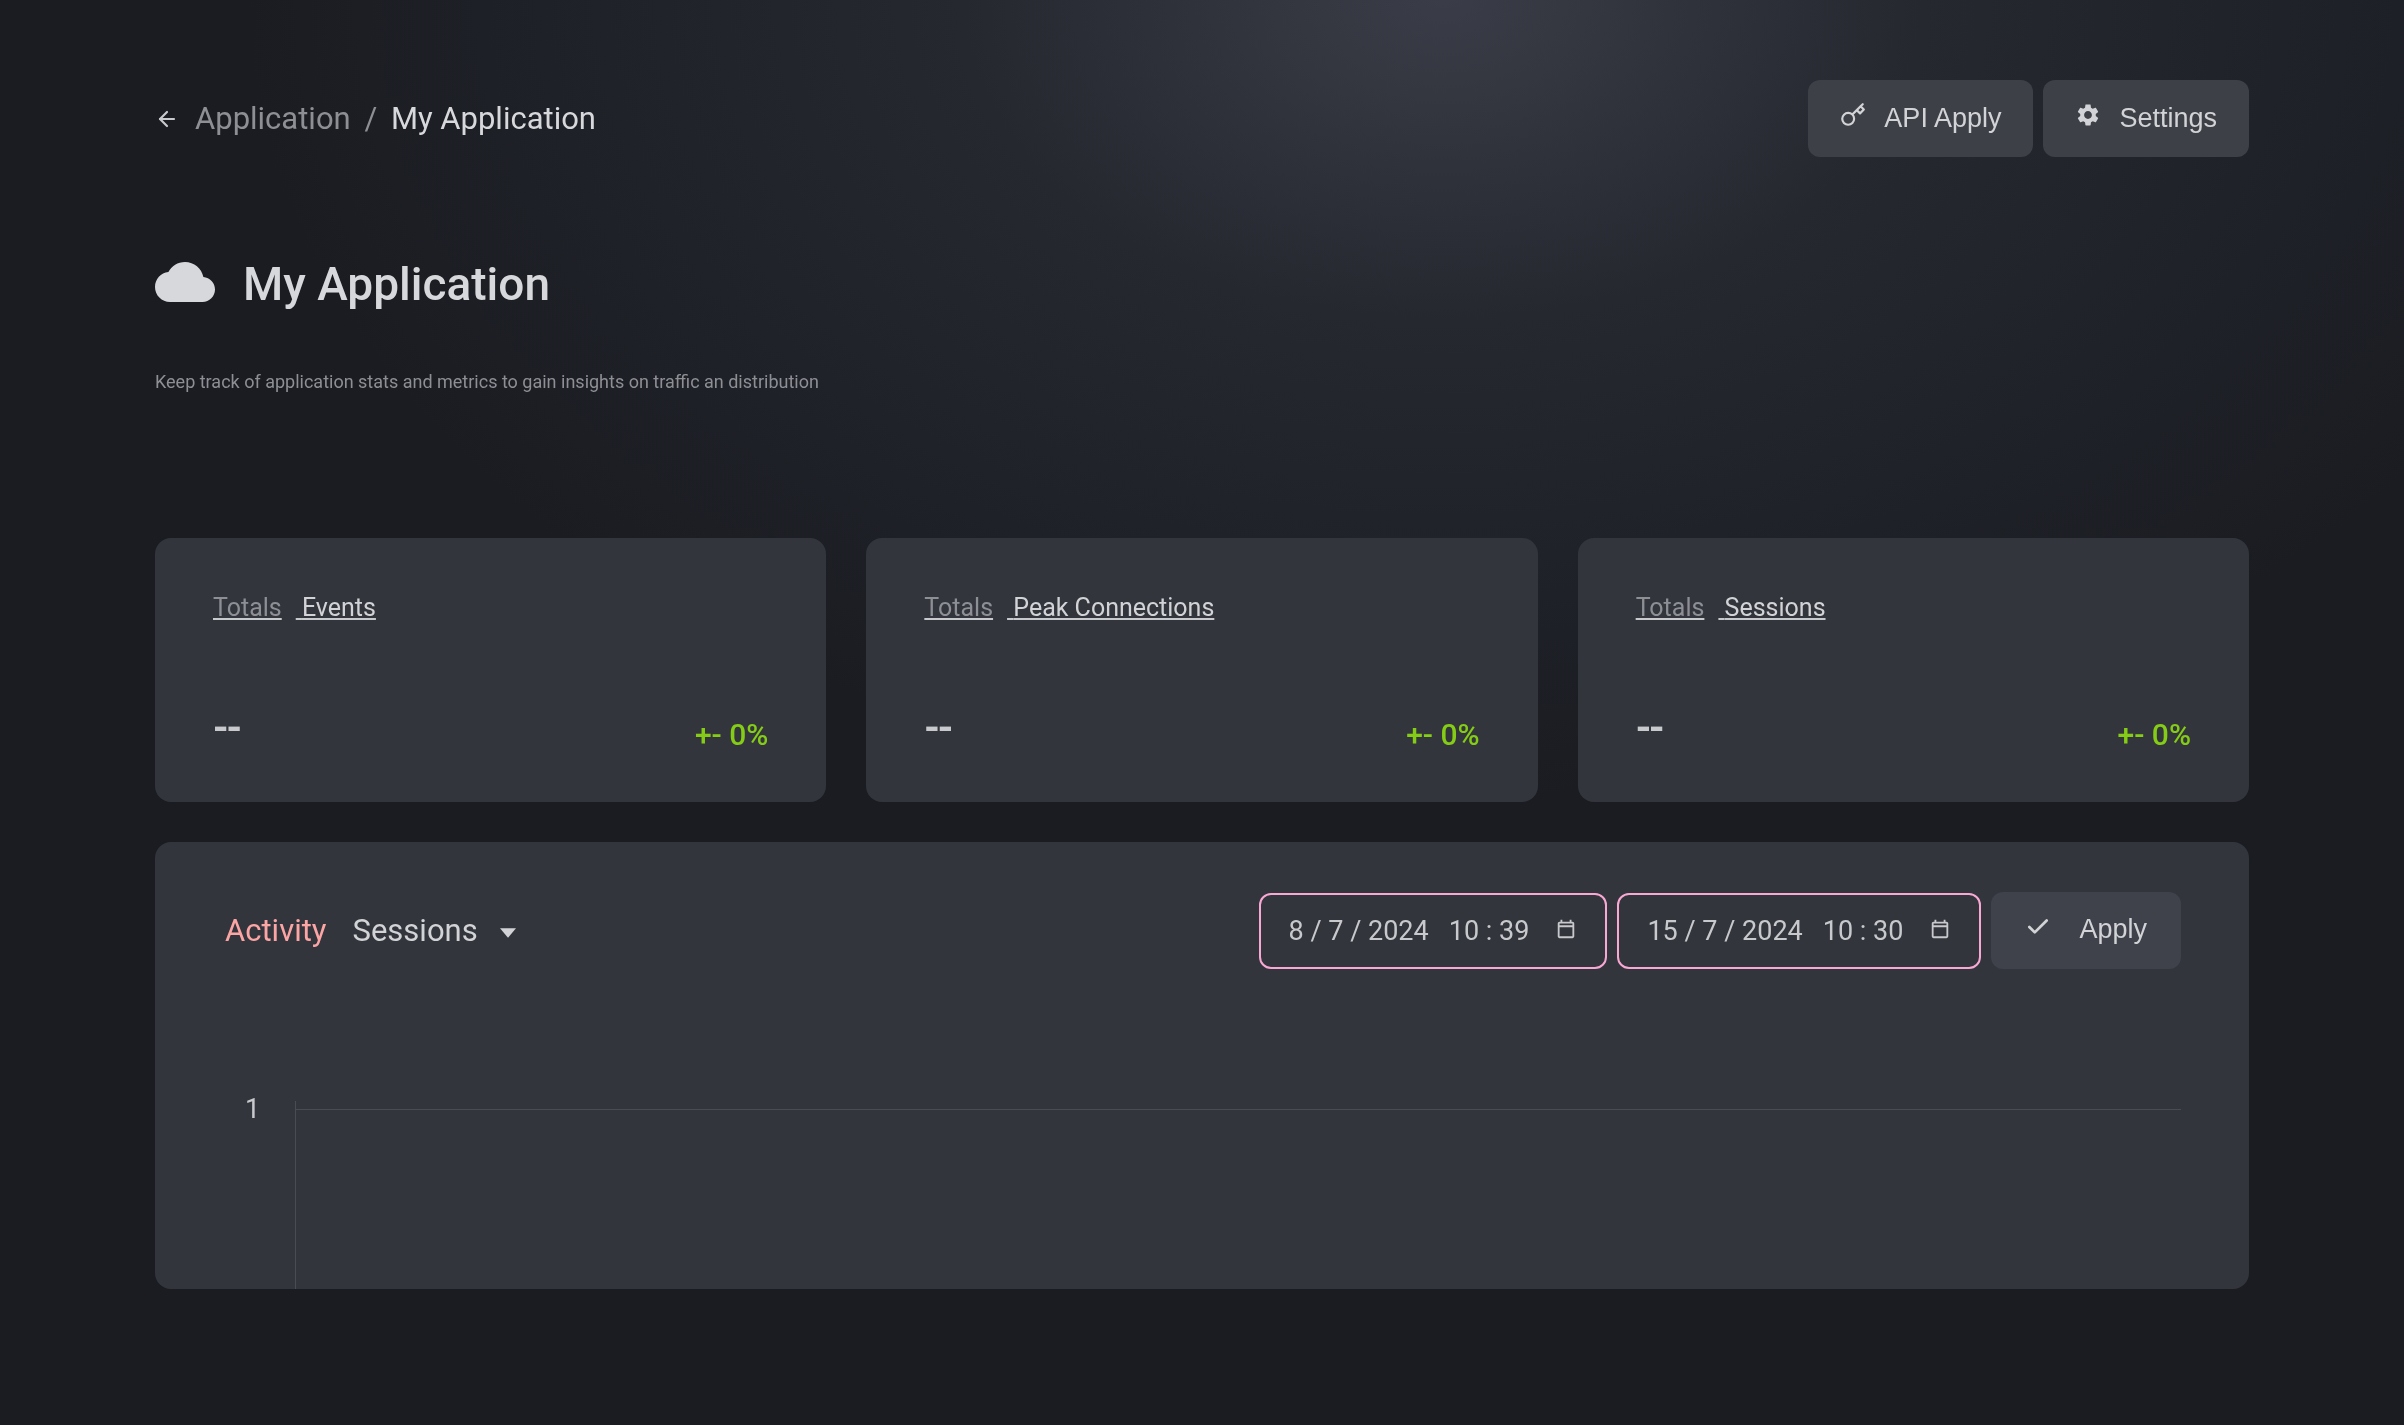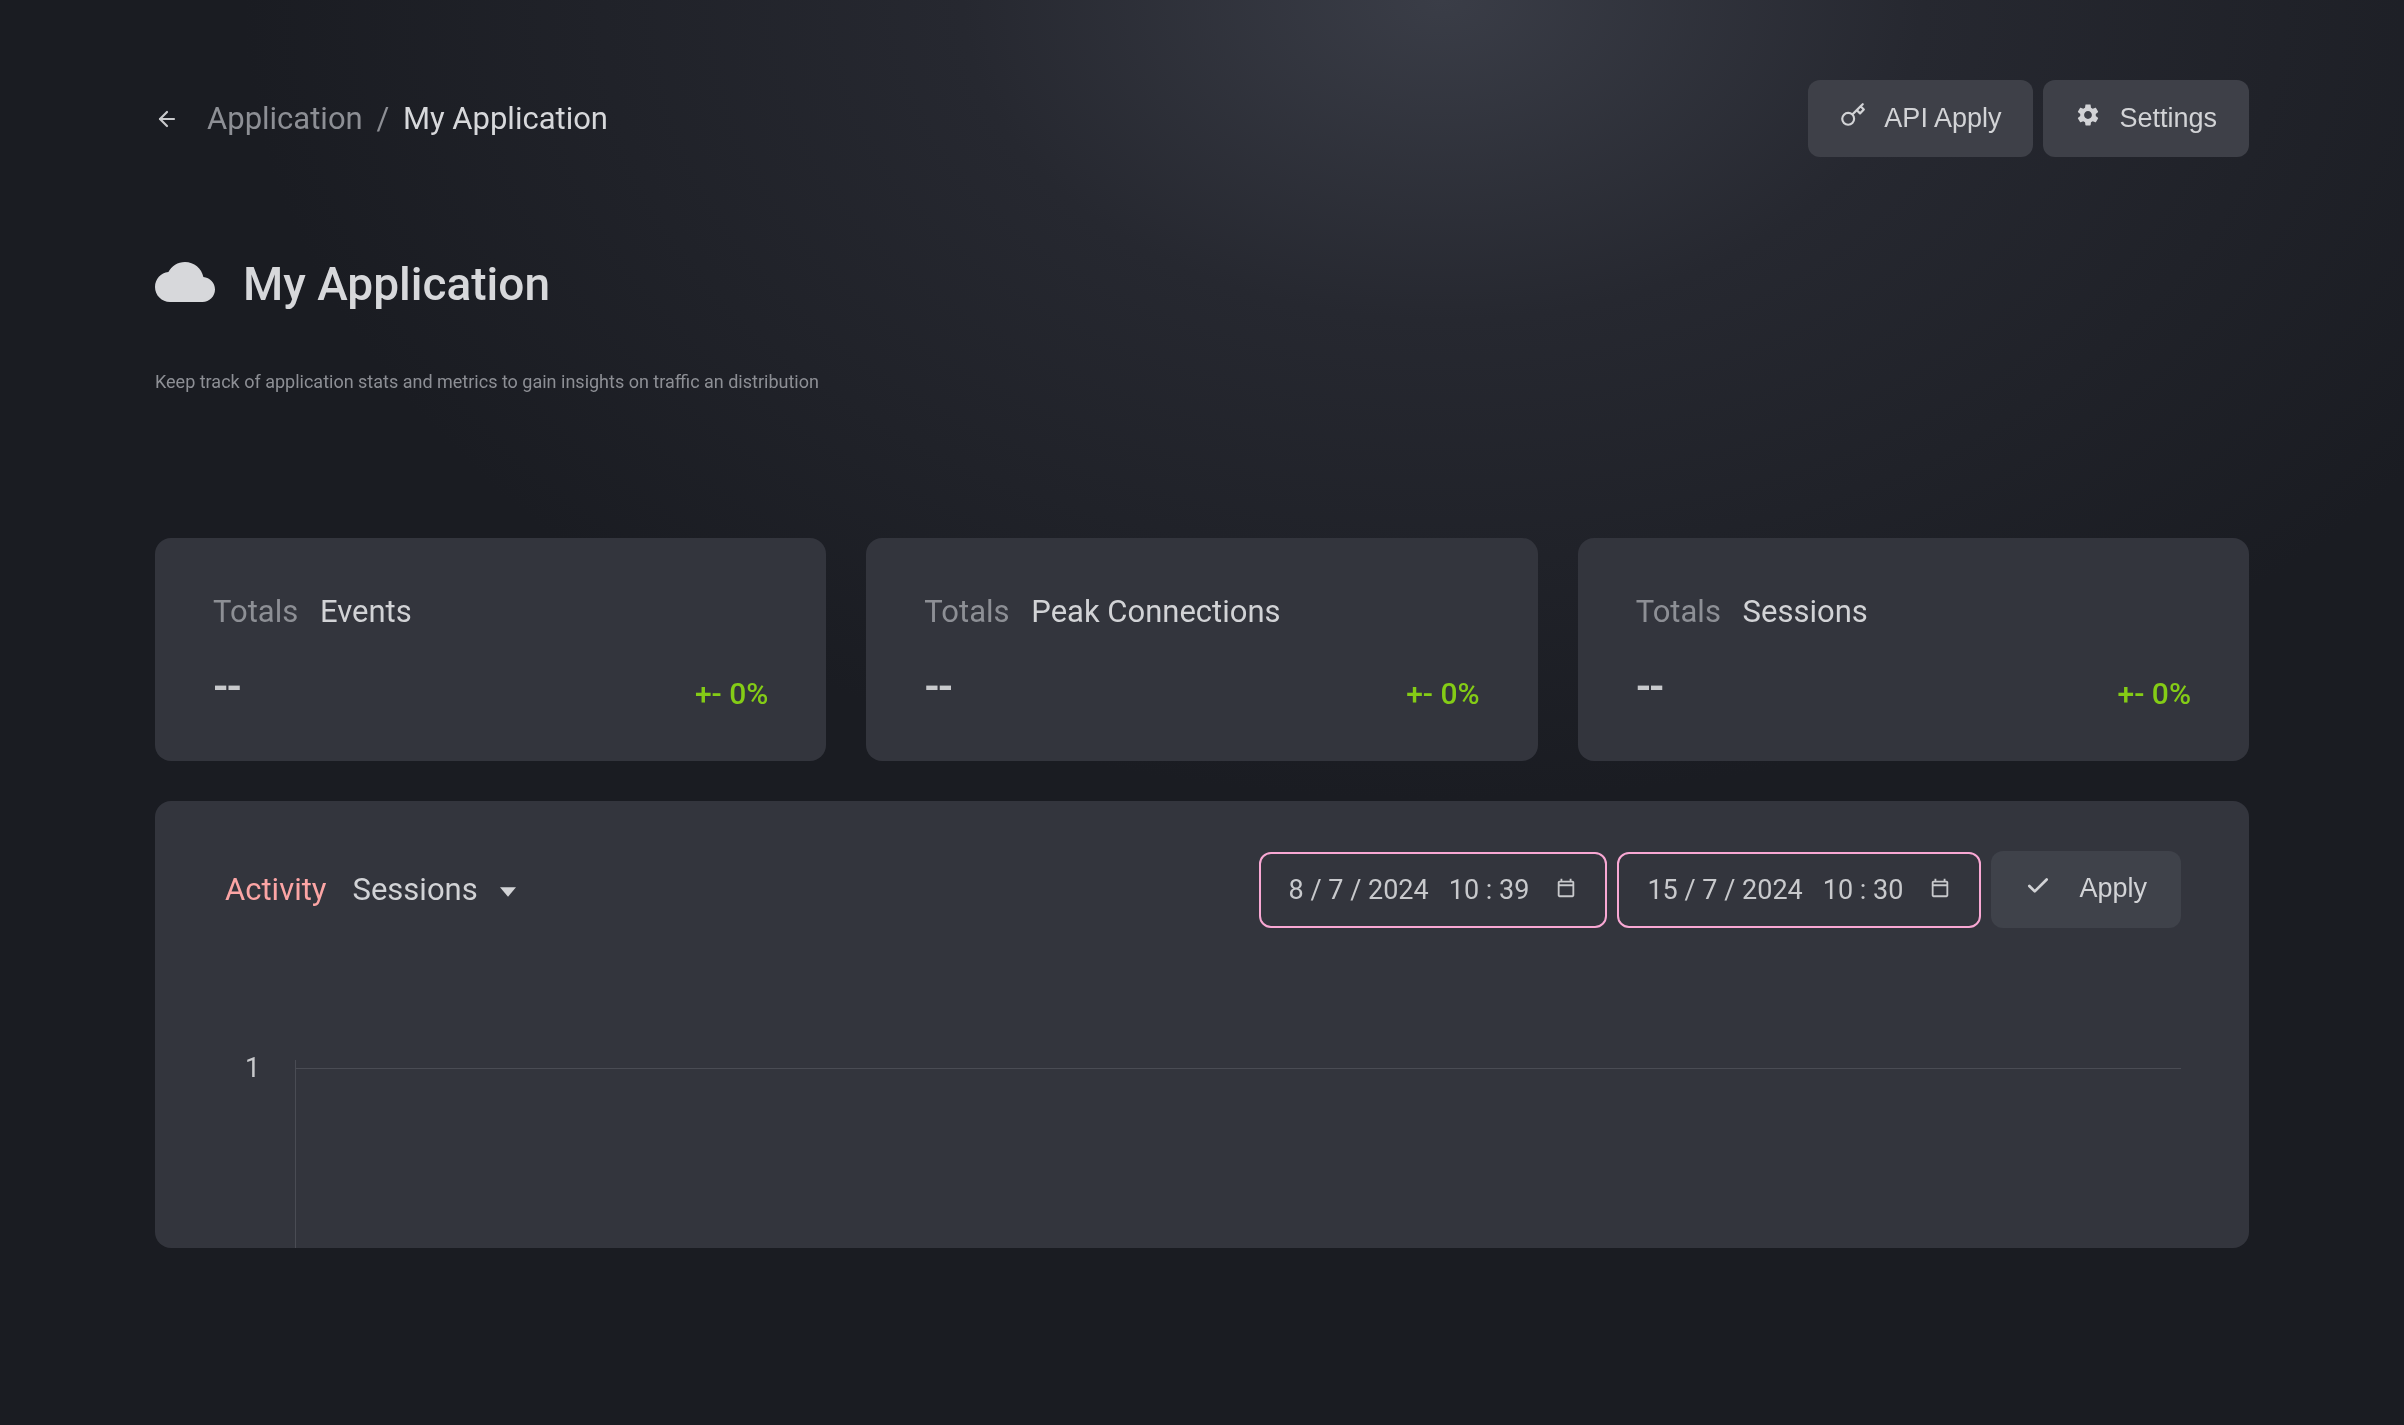--- a/index.html
+++ b/index.html
@@ -12,21 +12,21 @@
     min-height: 1425px;
   }
 
   .top-row {
     display: flex;
     align-items: center;
     justify-content: space-between;
     margin-bottom: 95px;
   }
 
-  .bc-wrap { display: flex; align-items: center; gap: 28px; justify-content: center; }
+  .bc-wrap { display: flex; align-items: center; gap: 16px; justify-content: center; }
   .back-arrow { color: #c8c9cc; display: flex; align-items: center; }
   .back-arrow svg { width: 24px; height: 24px; }
   .breadcrumb { font-size: 31px; font-weight: 400; }
   .breadcrumb .dim { color: #8d8f95; }
   .breadcrumb .sep { color: #8d8f95; margin: 0 6px; }
   .breadcrumb .cur { color: #d7d8db; }
 
   .top-buttons { display: flex; gap: 10px; }
   .btn {
     display: flex;
@@ -48,21 +48,21 @@
 
   .subtitle { font-size: 18px; color: #8d8f95; line-height: 1.8; max-width: 950px; margin-bottom: 140px; }
 
   .cards { display: flex; gap: 40px; margin-bottom: 40px; }
   .card {
     flex: 1;
     background: #33353d;
     border-radius: 16px;
     padding: 55px 58px 50px 58px;
   }
-  .card-title { font-size: 31px; margin-bottom: 32px; }
+  .card-title { font-size: 25px; margin-bottom: 81px; text-decoration: underline; }
   .card-title .dim { color: #8d8f95; margin-right: 14px; }
   .card-title .name { color: #d2d3d6; }
   .card-body { display: flex; align-items: flex-end; justify-content: space-between; }
   .card-value { font-size: 42px; font-weight: 600; color: #c8c9cc; letter-spacing: -2px; }
   .card-delta { font-size: 30px; color: #84cc16; font-weight: 500; }
 
   .activity-panel {
     background: #33353d;
     border-radius: 16px;
     padding: 50px 68px 0 70px;

